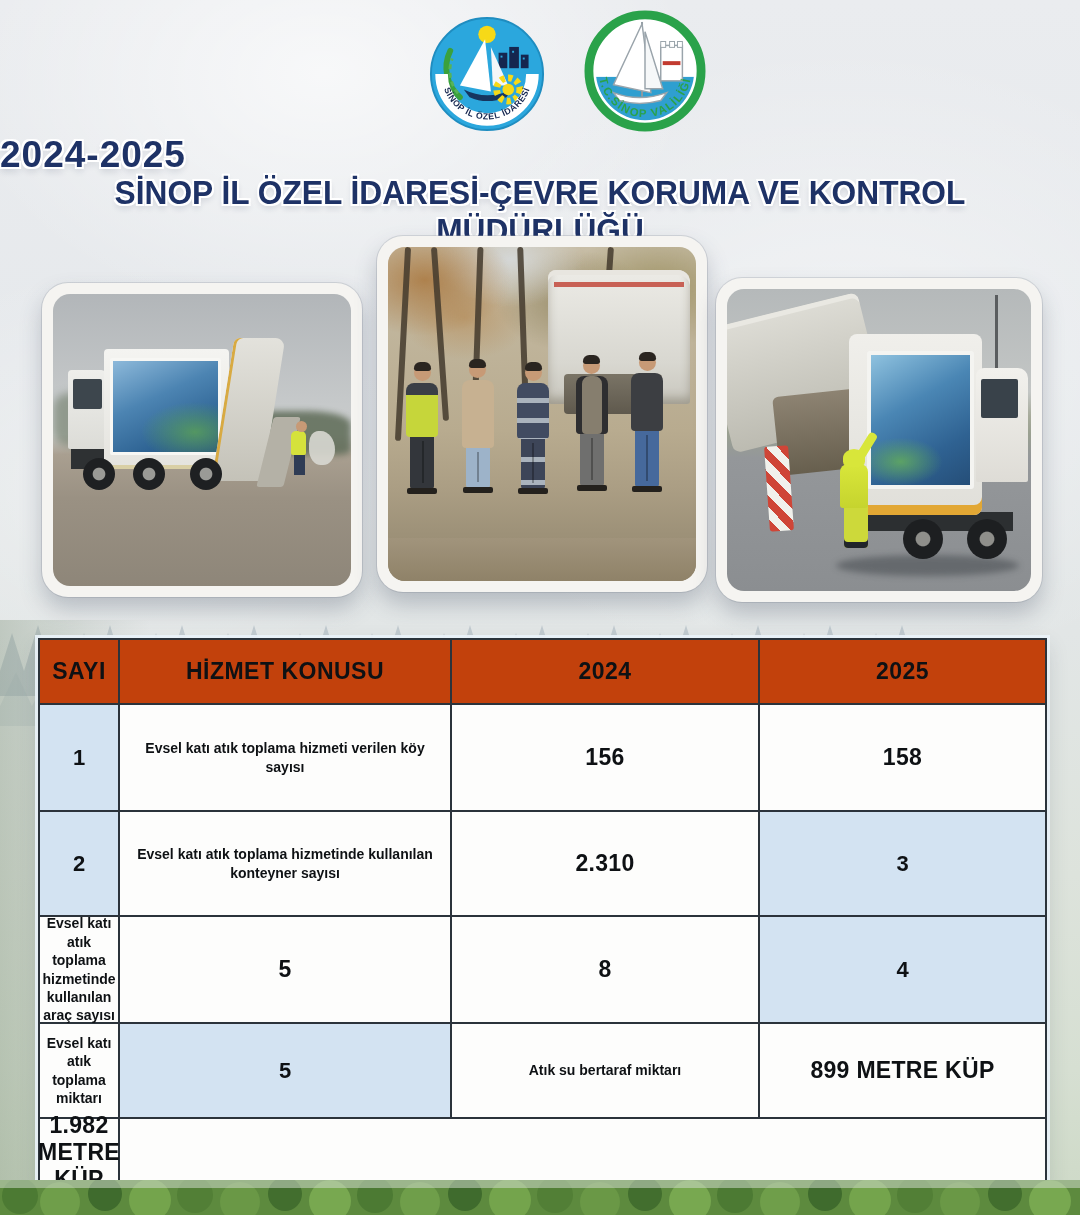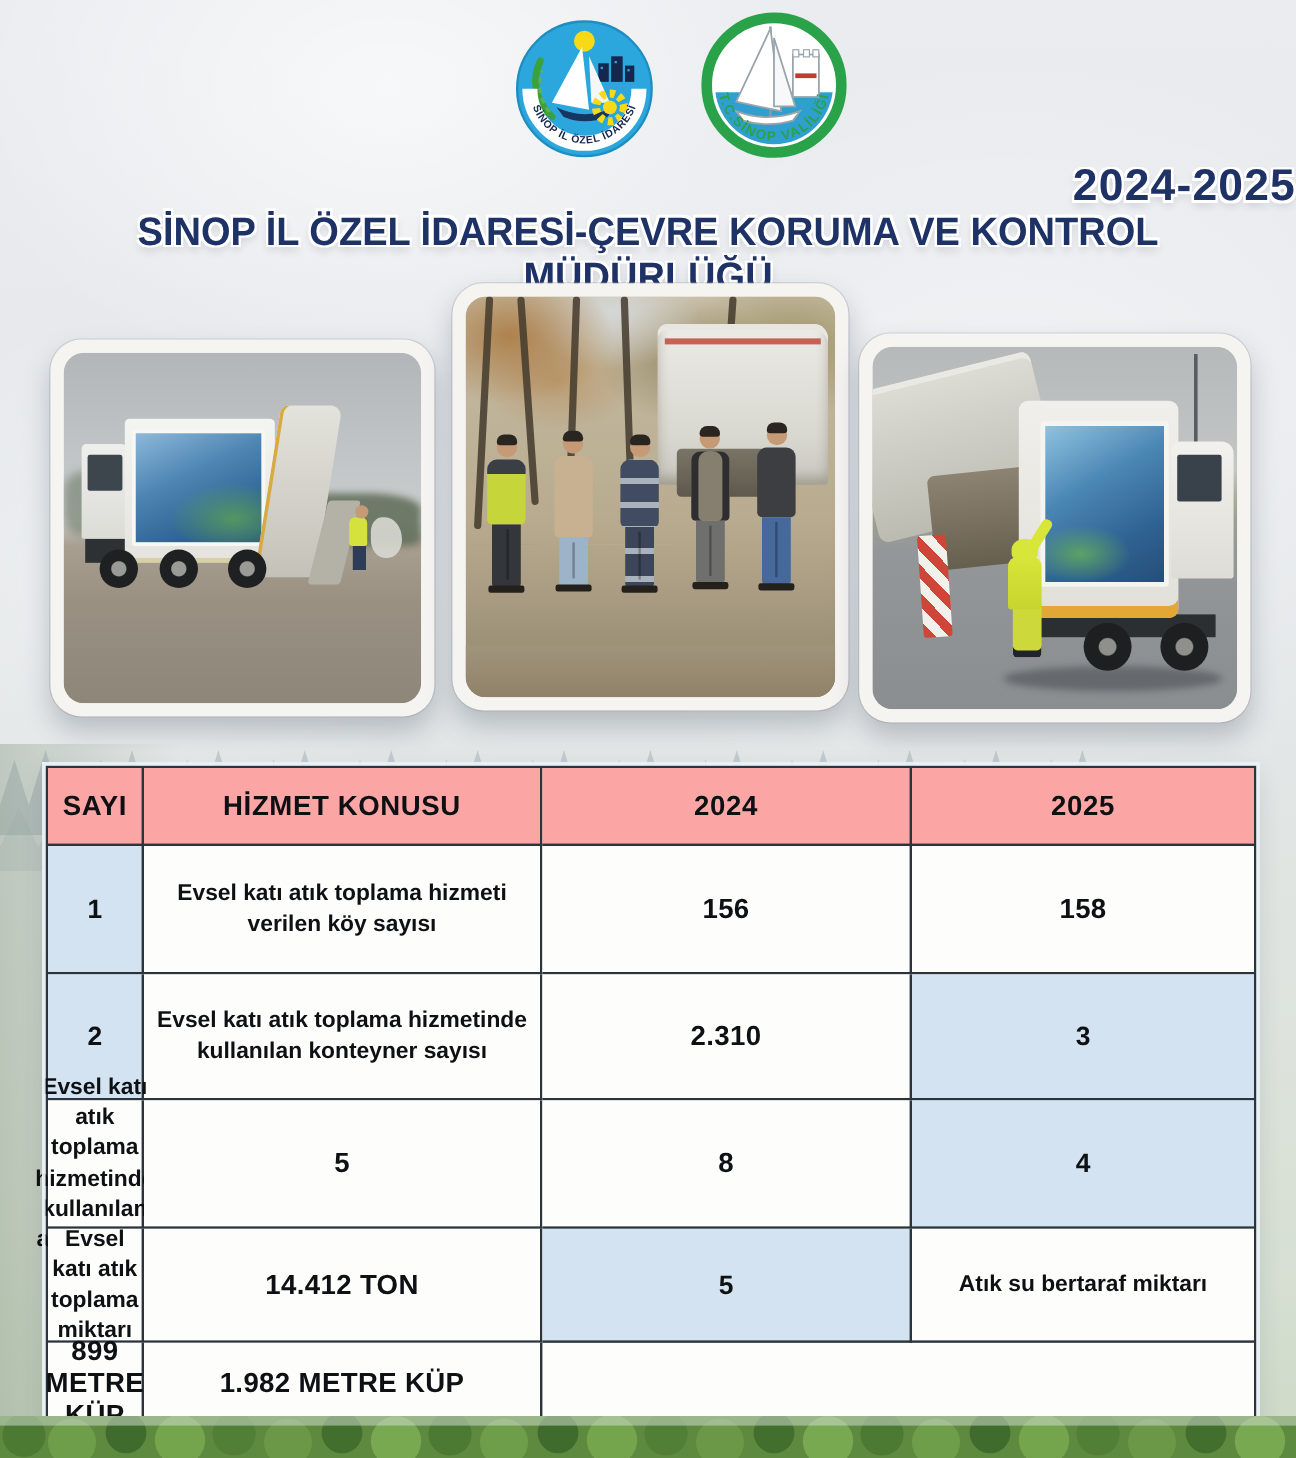--- a/index.html
+++ b/index.html
@@ -12,21 +12,21 @@
       radial-gradient(620px 420px at 30% 6%, rgba(255,255,255,.65), rgba(255,255,255,0) 60%),
       radial-gradient(700px 520px at 78% 30%, rgba(255,255,255,.45), rgba(255,255,255,0) 62%),
       radial-gradient(500px 380px at 12% 40%, rgba(255,255,255,.35), rgba(255,255,255,0) 60%);}
   .treeline{position:absolute;left:0;width:1080px;pointer-events:none;}
   .left-forest{position:absolute;left:0;top:620px;width:150px;height:565px;pointer-events:none;
     background:linear-gradient(90deg, rgba(120,140,115,.34), rgba(120,140,115,.12) 60%, rgba(120,140,115,0));}
   .bottom-forest{position:absolute;left:0;top:1180px;width:1080px;height:35px;}
 
   
   .logo{position:absolute;}
-  .title1{position:absolute;left:0;top:134px;width:1080px;text-align:right;
+  .title1{position:absolute;left:0;top:134px;width:1080px;text-align:left;
     font-size:37px;font-weight:800;color:#1e3266;letter-spacing:1px;
     text-shadow:2px 2px 0 #fff,-2px 2px 0 #fff,2px -2px 0 #fff,-2px -2px 0 #fff,0 4px 7px rgba(30,40,70,.18);}
   .title2{position:absolute;left:0;top:174px;width:1080px;text-align:center;
     font-size:33px;font-weight:800;color:#1e3266;transform:scaleX(.96);
     text-shadow:2px 2px 0 #fff,-2px 2px 0 #fff,2px -2px 0 #fff,-2px -2px 0 #fff,0 4px 7px rgba(30,40,70,.18);}
 
   
   .card{position:absolute;background:#f5f4f1;border-radius:26px;padding:11px;
     box-shadow:0 12px 22px rgba(60,72,95,.28), 0 0 0 1px rgba(160,165,175,.35);}
   .ph{position:relative;width:100%;height:100%;border-radius:17px;overflow:hidden;}
@@ -106,23 +106,23 @@
 
   
   .table{position:absolute;left:38px;top:638px;width:1005px;height:545px;
     display:grid;grid-template-columns:80px 332px 308px 285px;grid-template-rows:65px 107px 105px 107px 95px 66px;
     border:2px solid #2b333b;outline:3px solid rgba(233,241,248,.95);background:#fdfdfc;
     box-shadow:0 8px 20px rgba(50,60,80,.18);}
   .table > div{display:flex;align-items:center;justify-content:center;text-align:center;
     border-right:2px solid #2b333b;border-bottom:2px solid #2b333b;color:#0e1114;}
   .table > div:nth-child(4n){border-right:none;}
   .table > div:nth-child(n+21){border-bottom:none;}
-  .th{background:#fca5a5;font-weight:800;font-size:23px;letter-spacing:.5px;}
+  .th{background:#c2410c;font-weight:800;font-size:23px;letter-spacing:.5px;}
   .sayi{background:#d3e3f2;font-weight:800;font-size:22px;}
-  .konu{font-weight:700;font-size:19px;line-height:1.32;padding:0 4px;background:#fdfdfc;}
+  .konu{font-weight:700;font-size:14px;line-height:1.32;padding:0 4px;background:#fdfdfc;}
   .val{font-weight:800;font-size:23px;letter-spacing:.3px;background:#fdfdfc;}
 </style>
 </head>
 <body>
 
 <div class="stage">
   <div class="bg-sheen"></div>
 
   <svg class="treeline" style="top:576px;opacity:.38;" width="1080" height="120" viewBox="0 0 1080 120">
     <path fill="#8fa0ad" d="M0,95 l12,-38 12,38 14,-46 14,46 10,-28 10,28 12,-38 12,38 14,-46 14,46 10,-28 10,28 12,-38 12,38 14,-46 14,46 10,-28 10,28 12,-38 12,38 14,-46 14,46 10,-28 10,28 12,-38 12,38 14,-46 14,46 10,-28 10,28 12,-38 12,38 14,-46 14,46 10,-28 10,28 12,-38 12,38 14,-46 14,46 10,-28 10,28 12,-38 12,38 14,-46 14,46 10,-28 10,28 12,-38 12,38 14,-46 14,46 10,-28 10,28 12,-38 12,38 14,-46 14,46 10,-28 10,28 12,-38 12,38 14,-46 14,46 10,-28 10,28 12,-38 12,38 14,-46 14,46 10,-28 10,28 12,-38 12,38 14,-46 14,46 10,-28 10,28 V120 H0 Z"></path>
@@ -293,21 +293,20 @@
     <div class="konu">Evsel katı atık toplama hizmetinde kullanılan konteyner sayısı</div>
     <div class="val">2.310</div>
 
     <div class="sayi">3</div>
     <div class="konu">Evsel katı atık toplama hizmetinde kullanılan araç sayısı</div>
     <div class="val">5</div>
     <div class="val">8</div>
 
     <div class="sayi">4</div>
     <div class="konu">Evsel katı atık toplama miktarı</div>
-    <div class="val">14.412 TON</div>
 
     <div class="sayi">5</div>
     <div class="konu">Atık su bertaraf miktarı</div>
     <div class="val">899 METRE KÜP</div>
     <div class="val">1.982 METRE KÜP</div>
   </div>
 
   <svg class="bottom-forest" width="1080" height="35" viewBox="0 0 1080 35" preserveAspectRatio="none">
     <rect x="0" y="0" width="1080" height="35" fill="#5d8a3e"></rect>
     <g>

